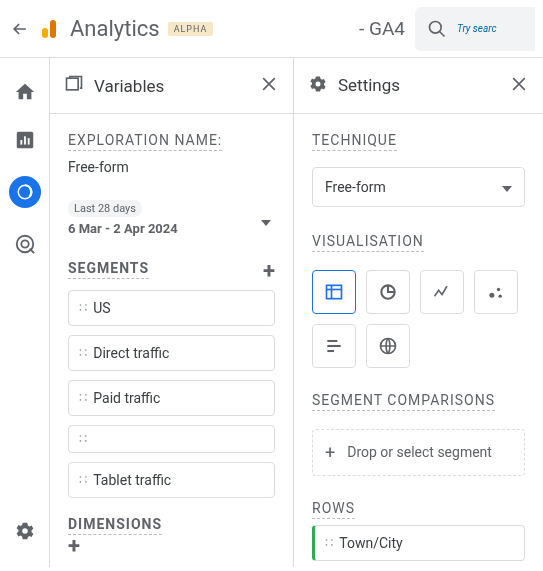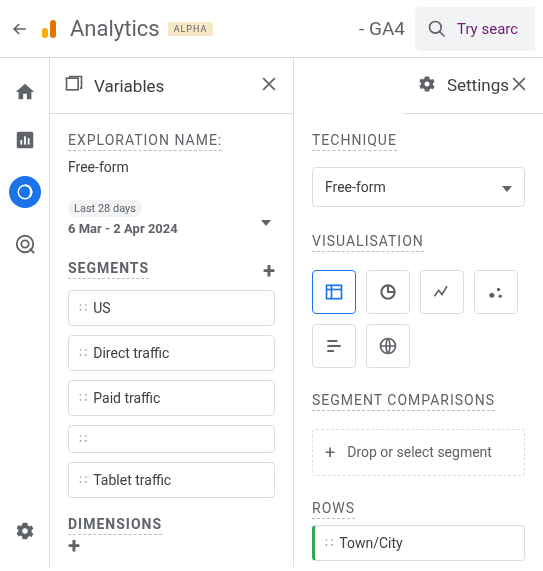--- a/index.html
+++ b/index.html
@@ -40,21 +40,21 @@
   }
   .property-name {
     font-size:19px; color:#5f6368; margin-left:auto; margin-right:10px;
   }
   .search-box {
     display:flex; align-items:center; background:#f1f3f4;
     border-radius:6px 0 0 6px; padding:0 12px; height:44px;
     min-width:120px;
   }
   .search-box svg { color:#5f6368; }
-  .search-placeholder { color:#701a75; font-size:15px; margin-left:10px; }
+  .search-placeholder { color:#0369a1; font-size:10px; margin-left:10px;font-style:italic; }
 
   
   .main {
     display:flex; height: calc(571px - 62px);
   }
   .leftnav {
     width:50px;
     display:flex; flex-direction:column; align-items:center;
     padding-top:22px;
     gap:24px;
@@ -77,21 +77,21 @@
   .nav-settings-wrap{
     margin-top:auto; margin-bottom:24px;
   }
 
   .panel {
     border-right:1px solid #dadce0;
     display:flex; flex-direction:column;
     flex-shrink: 0;
   }
   .panel.variables { width: 244px; }
-  .panel.settings { width: 249px; border-right:none;align-items:flex-end;}
+  .panel.settings { width: 249px; border-right:none;}
   .panel-header {
     display:flex; align-items:center; padding: 0 14px;
     height:56px; border-bottom:1px solid #dadce0;
   }
   .panel-header .ph-icon { color:#5f6368; margin-right:10px;}
   .panel-header .ph-title { font-size:17px; color:#3c4043; flex:1;}
   .panel-header .ph-close { color:#5f6368; cursor:pointer;}
   .panel-body { padding: 18px 18px 0 18px; overflow:auto;}
 
   .section-label {

